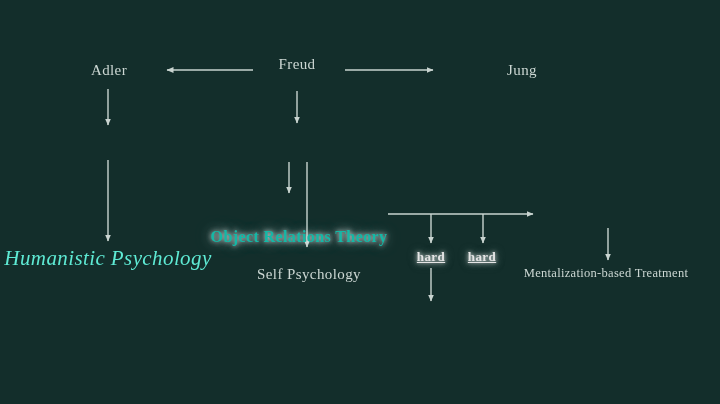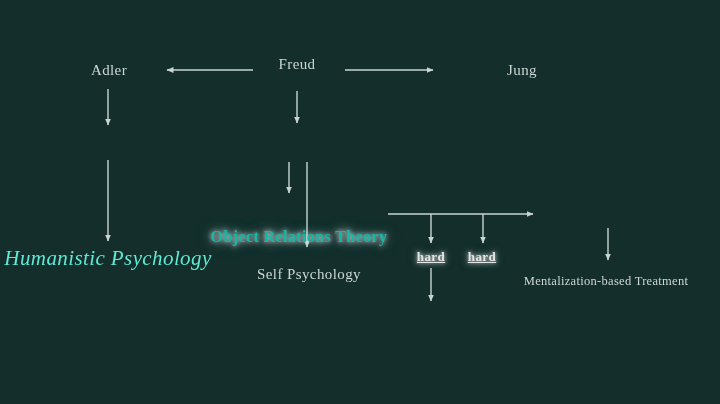--- a/index.html
+++ b/index.html
@@ -92,16 +92,16 @@
 
 
   <div class="node muted" style="left:108px; top:258px;">Humanistic Psychology</div>
 
   <div class="node" style="left:309px; top:259px;margin-top:15px;">Self Psychology</div>
 
   <div class="node highlight-small" style="left:431px; top:257px;">hard</div>
 
   <div class="node highlight-small" style="left:482px; top:257px;">hard</div>
 
-  <div class="node small" style="left:606px; top:281px;">Mentalization-based Treatment</div>
+  <div class="node small" style="left:606px; top:273px;">Mentalization-based Treatment</div>
 
 
 </div>
 
 </body></html>

